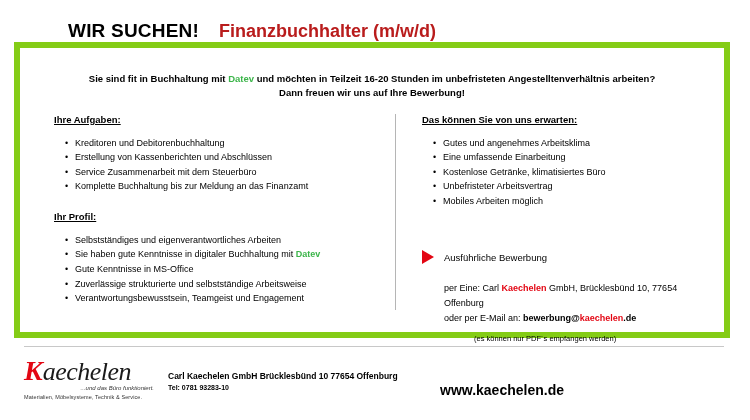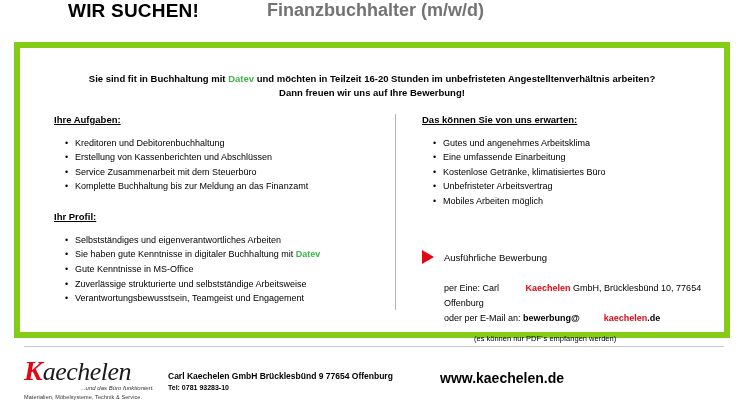--- a/index.html
+++ b/index.html
@@ -22,35 +22,34 @@
   }
 
   
   .header {
     position: absolute;
     left: 0;
     top: 0;
     width: 750px;
     height: 42px;
     display: flex;
-    align-items: flex-start;
+    align-items: flex-end;
     padding-left: 68px;
     box-sizing: border-box;
-    gap: 48px;
   }
   .header-main {
     font-size: 19px;
     font-weight: bold;
     color: #000000;
     letter-spacing: 0.2px;
   }
   .header-sub {
     font-size: 18px;
     font-weight: bold;
-    color: #737373;
+    color: #b91c1c;
     margin-left: 20px;
   }
 
   
   .frame {
     position: absolute;
     left: 14px;
     top: 42px;
     width: 716px;
     height: 296px;
@@ -159,21 +158,20 @@
   .apply-lines {
     margin-top: 17px;
     padding-left: 22px;
     font-size: 9px;
     color: #000000;
     line-height: 1.65;
   }
   .apply-lines .red {
     color: #e30613;
     font-weight: bold;
-    margin-left: 24px;
   }
   .apply-lines .mail {
     font-weight: bold;
   }
   .apply-note {
     margin-top: 8px;
     padding-left: 52px;
     font-size: 7.5px;
     color: #000000;
   }
@@ -243,21 +241,21 @@
     color: #000000;
     line-height: 1.5;
   }
   .footer-addr .tel {
     font-size: 7px;
     font-weight: bold;
   }
   .footer-web {
     position: absolute;
     left: 440px;
-    top: 24px;
+    top: 36px;
     font-size: 14px;
     font-weight: bold;
     color: #000000;
   }
 </style>
 </head>
 <body>
 
 <div class="page">
 
@@ -330,20 +328,20 @@
     <div class="logo">
       <div class="logo-row">
         <span class="logo-k">K</span>
         <span class="logo-rest">aechelen</span>
       </div>
       <div class="logo-tag">...und das Büro funktioniert.</div>
       <div class="logo-sub">Materialien, Möbelsysteme, Technik &amp; Service.</div>
     </div>
 
     <div class="footer-addr">
-      <div>Carl Kaechelen GmbH Brücklesbünd 9 77654 Offenburg</div>
+      <div>Carl Kaechelen GmbH Brücklesbünd 10 77654 Offenburg</div>
       <div class="tel">Tel: 0781 93283-10</div>
     </div>
 
     <div class="footer-web">www.kaechelen.de</div>
   </div>
 
 </div>
 
 </body></html>

